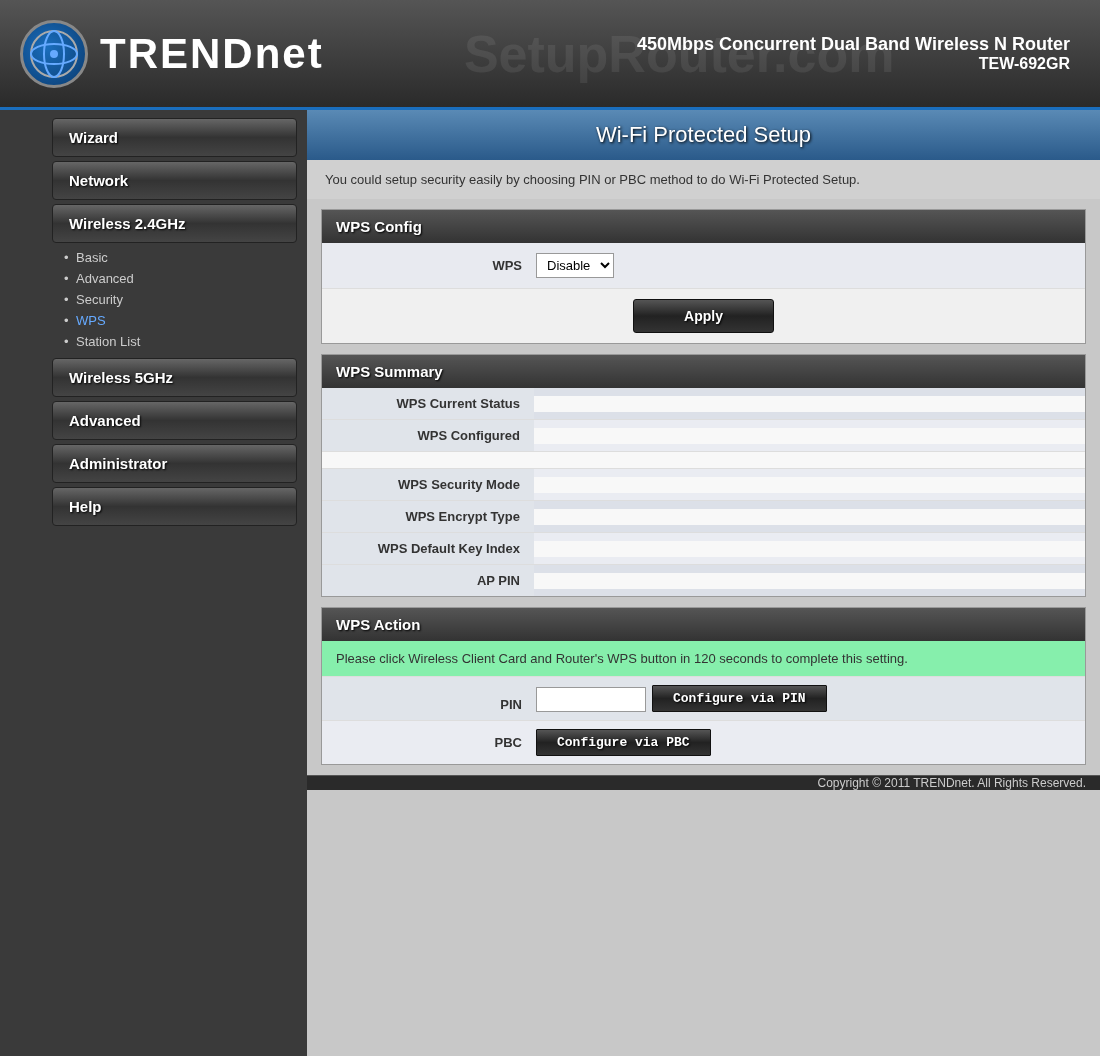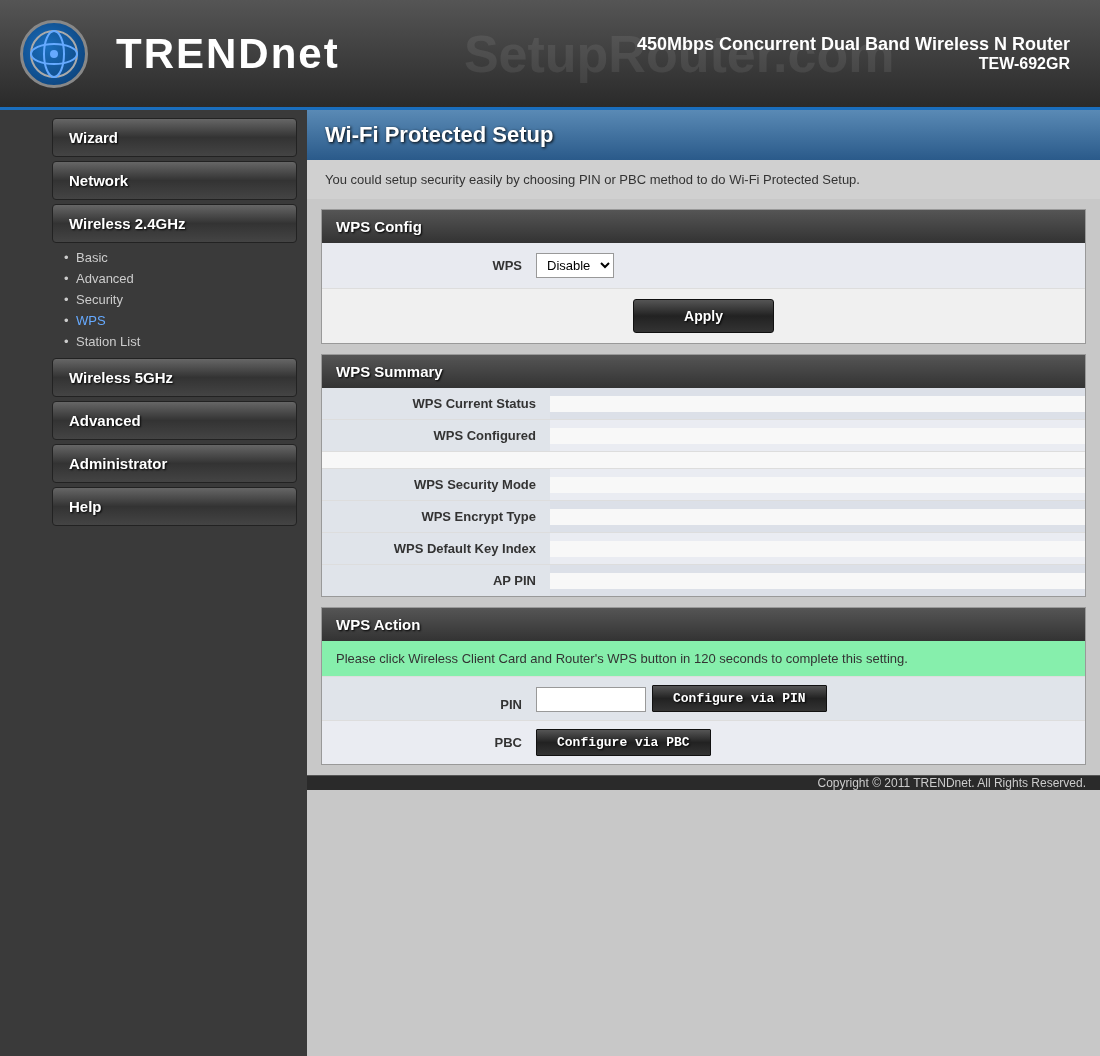--- a/index.html
+++ b/index.html
@@ -18,21 +18,21 @@
       height: 110px;
       display: flex;
       align-items: center;
       padding: 0 20px;
       border-bottom: 3px solid #1a6ebd;
       position: relative;
     }
     .logo-area {
       display: flex;
       align-items: center;
-      gap: 28px;
+      gap: 12px;
     }
     .logo-icon {
       width: 68px;
       height: 68px;
       border-radius: 50%;
       background: radial-gradient(circle at 40% 40%, #1a6ebd, #0a3a6e);
       border: 3px solid #888;
       display: flex;
       align-items: center;
       justify-content: center;
@@ -137,22 +137,23 @@
     .content-inner {
       background: #c8c8c8;
       min-height: 100%;
       padding: 0;
     }
     .page-title-bar {
       background: linear-gradient(180deg, #5a8ab5 0%, #2a5a8a 100%);
       padding: 12px 18px;
       color: white;
       font-size: 22px;
-      font-weight: bold;
+      font-weight: normal;
       text-shadow: 1px 1px 3px #000;
+      text-align: center;
     }
     .page-desc {
       padding: 12px 18px;
       color: #333;
       font-size: 13px;
       background: #d0d0d0;
     }
 
     
     .section {
@@ -173,21 +174,21 @@
     }
 
     
     .form-row {
       display: flex;
       align-items: center;
       border-bottom: 1px solid #ddd;
     }
     .form-row:last-child { border-bottom: none; }
     .form-label {
-      width: 228px;
+      width: 212px;
       text-align: right;
       padding: 8px 14px;
       font-weight: bold;
       color: #333;
       font-size: 13px;
       background: #e0e4ea;
       flex-shrink: 0;
     }
     .form-value {
       flex: 1;

